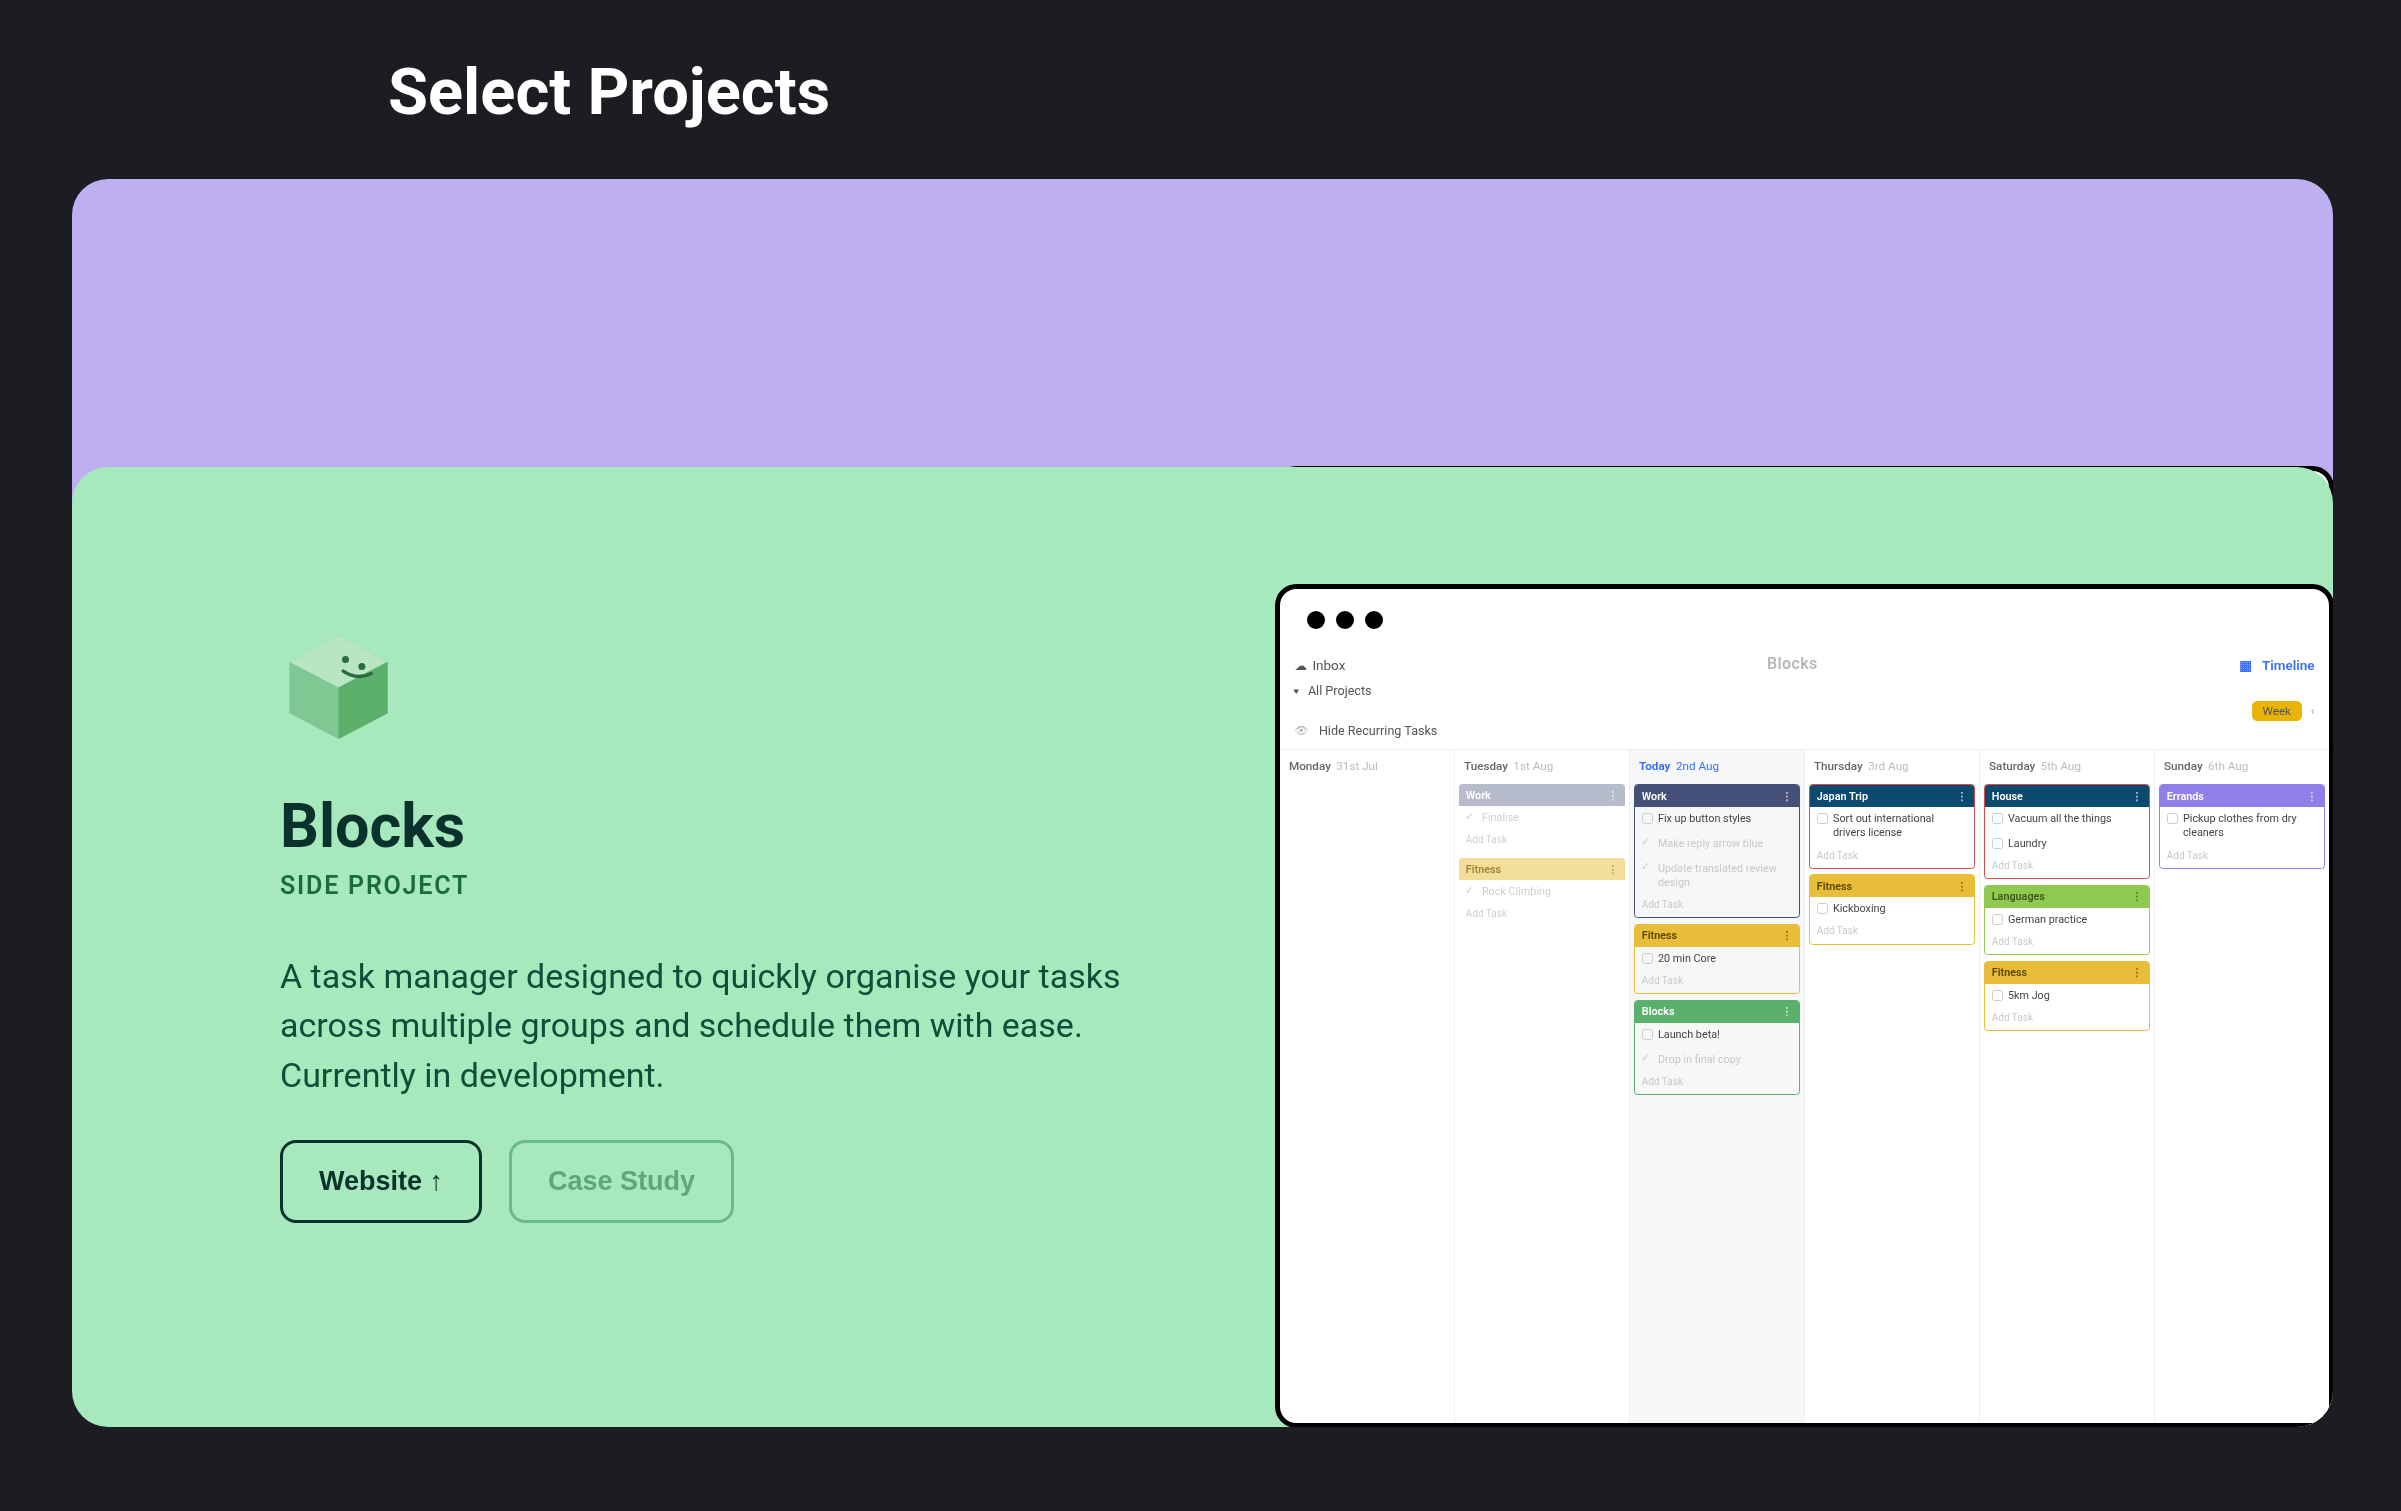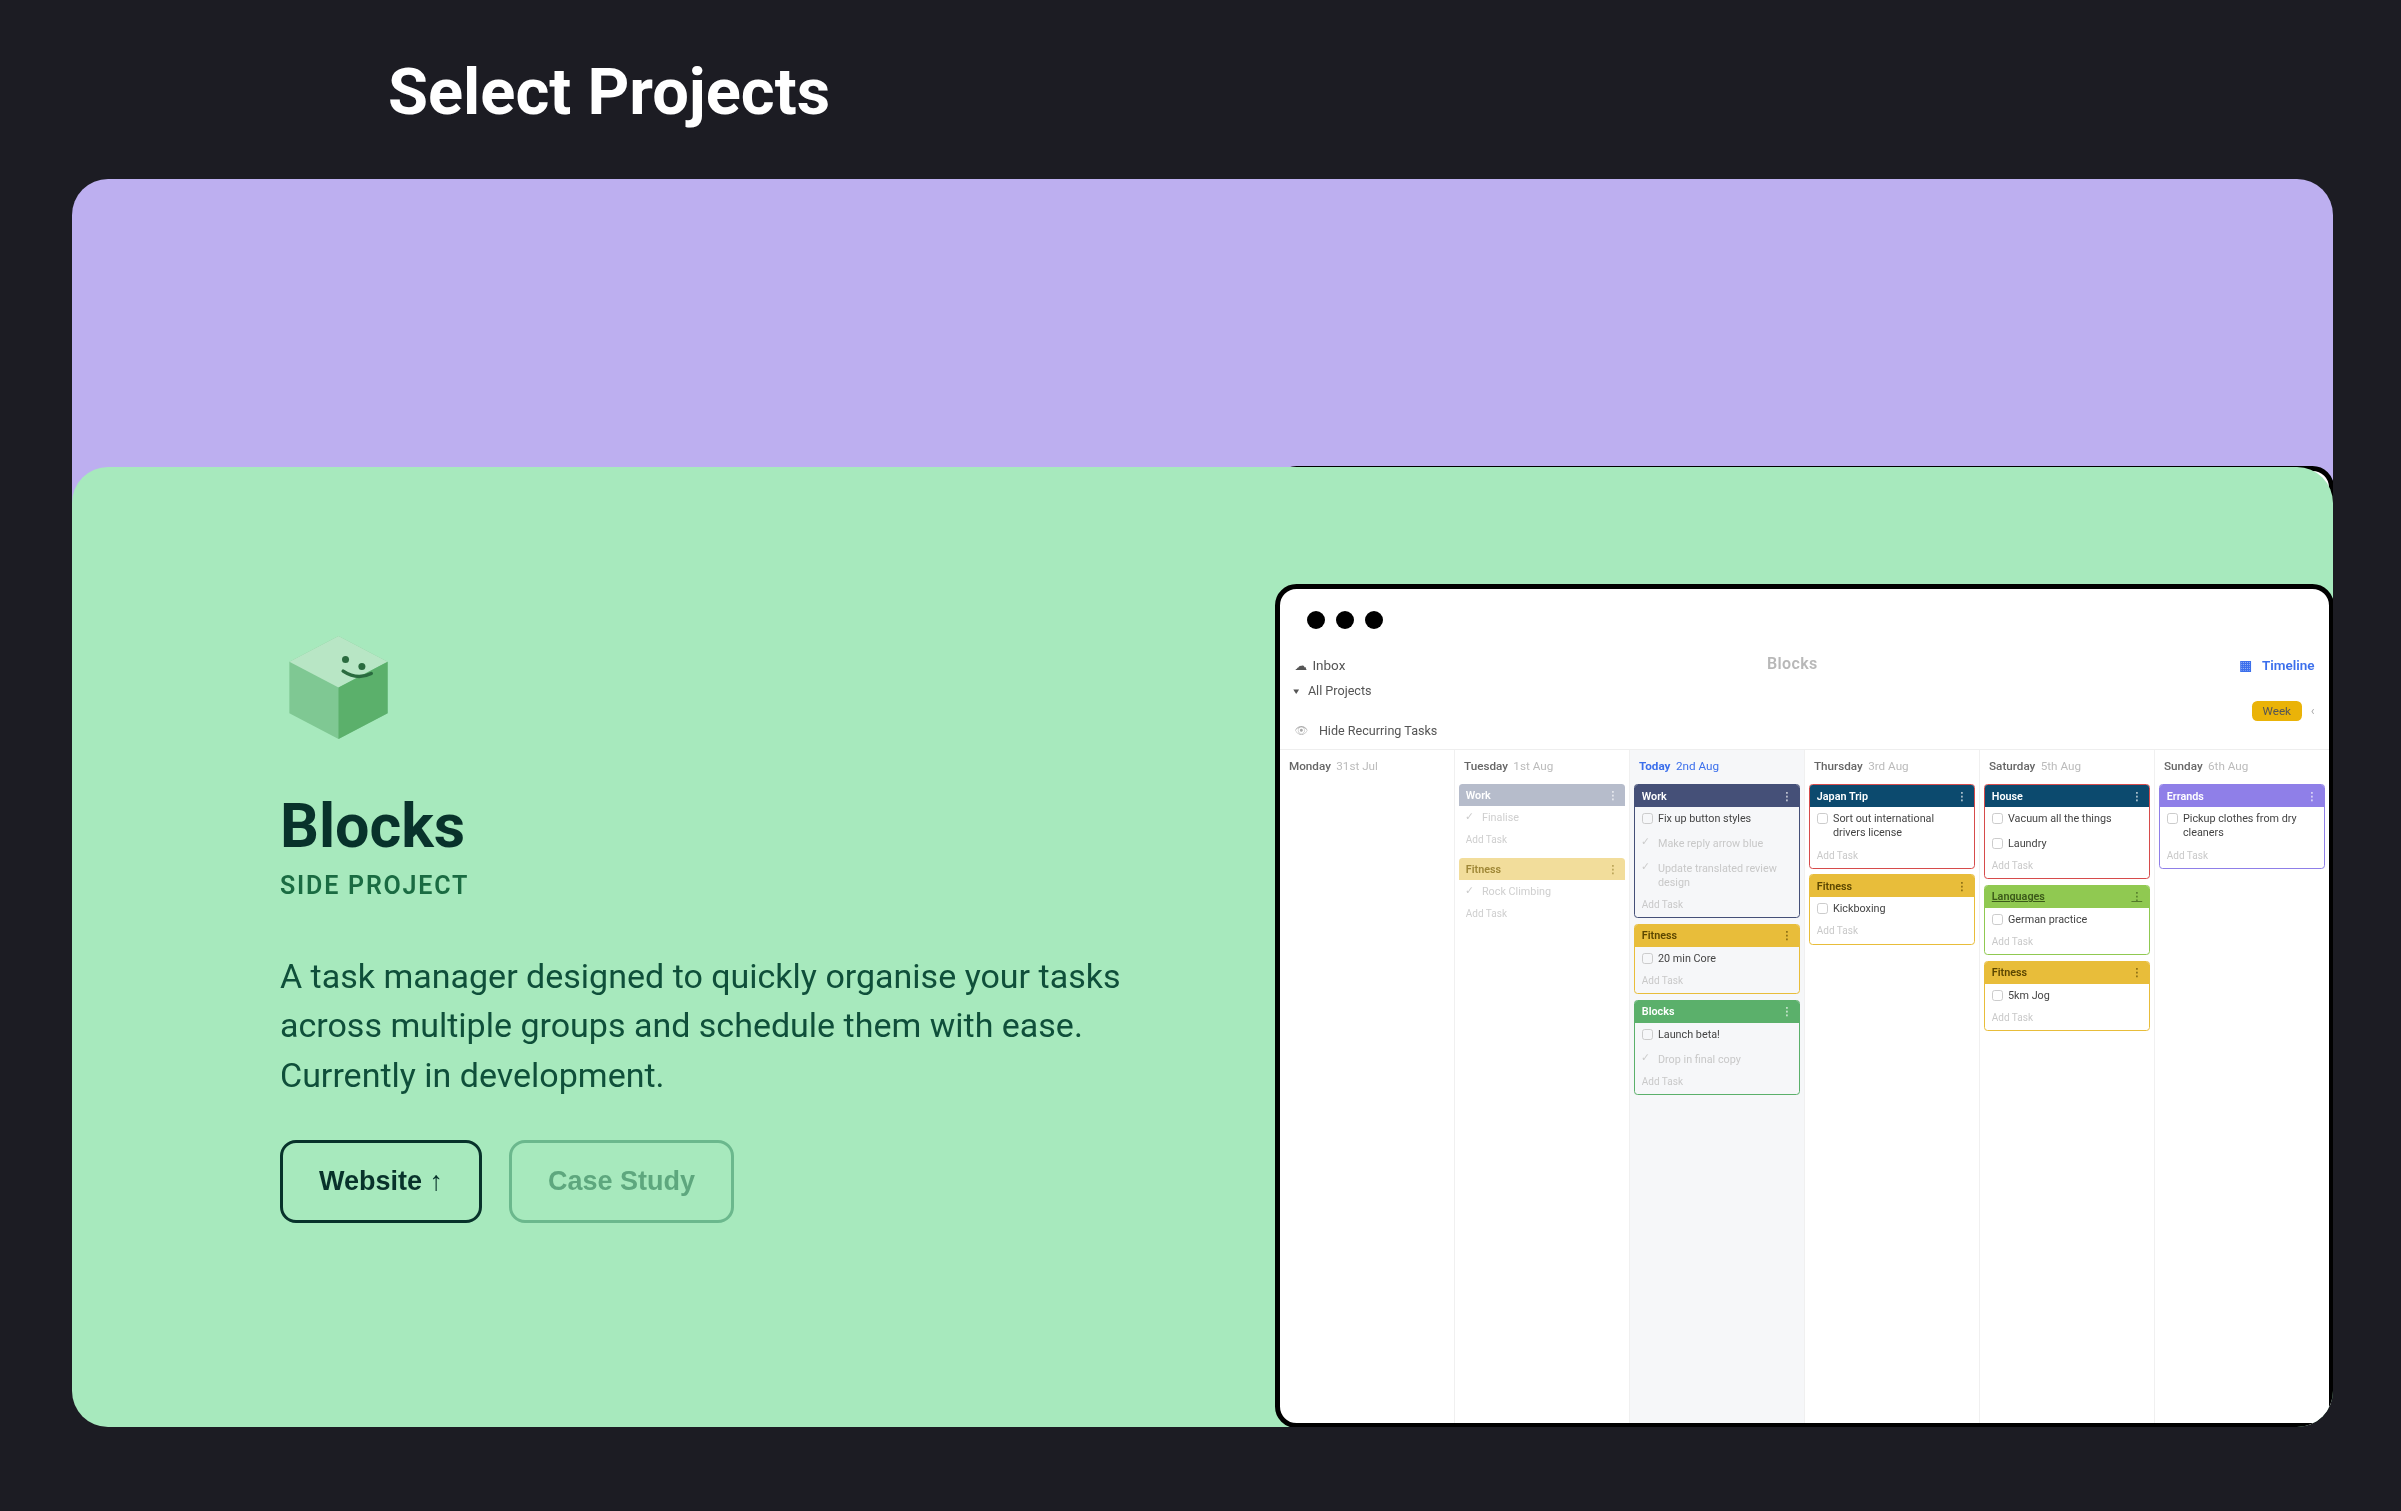--- a/index.html
+++ b/index.html
@@ -231,21 +231,21 @@
   .task.done .chk::before { content:"✓"; position:absolute; left:-0.9px; top:-2.7px; font-size:10.8px; color:#ccc;}
   .addtask { padding:3.6px 7.2px 7.2px; color:#c9c9c9; font-size:10px; }
   
   .g-blue .group-head{background:#455078;} .g-blue.bordered{border-color:#455078;}
   .g-grey .group-head{background:#9ea6b4;}
   .g-grey.faded .group-head{color:#fff;background:#b6bccb;}
   .g-yellow .group-head{background:#e8bd3a;color:#5b4600;} .g-yellow.bordered{border-color:#e8bd3a;}
   .g-yellow.faded .group-head{background:#f2dd9b;color:#9f8736;}
   .g-red .group-head{background:#0c4a6e;} .g-red.bordered{border-color:#d64b4b;}
   .g-green .group-head{background:#5bb06b;} .g-green.bordered{border-color:#5bb06b;}
-  .g-lgreen .group-head{background:#90c951;color:#3b5a1a;text-decoration:underline;} .g-lgreen.bordered{border-color:#90c951;}
+  .g-lgreen .group-head{background:#90c951;color:#3b5a1a;} .g-lgreen.bordered{border-color:#90c951;}
   .g-purple .group-head{background:#8f7fe8;} .g-purple.bordered{border-color:#8f7fe8;}
   .group.yesterday .task, .group.yesterday .addtask { color:#cfcfcf; }
   .group.yesterday .task .chk { border-color:#e4e4e4;}
   .cube-icon svg { width:117px; height:117px; }
   .inbox-ic::before{content:"☁";margin-right:5.4px;font-size:12.6px;}
   .funnel-ic::before{content:"▾";display:inline-block;transform:scaleX(1.3);margin-right:3.6px;font-size:9px;}
   .eye-ic::before{content:"👁";margin-right:5.4px;opacity:.5;font-size:10.8px;}
   .cal-ic::before{content:"▦";margin-right:4.5px;color:#3b6fec;}
   .chev{color:#aaa;}
 </style>

